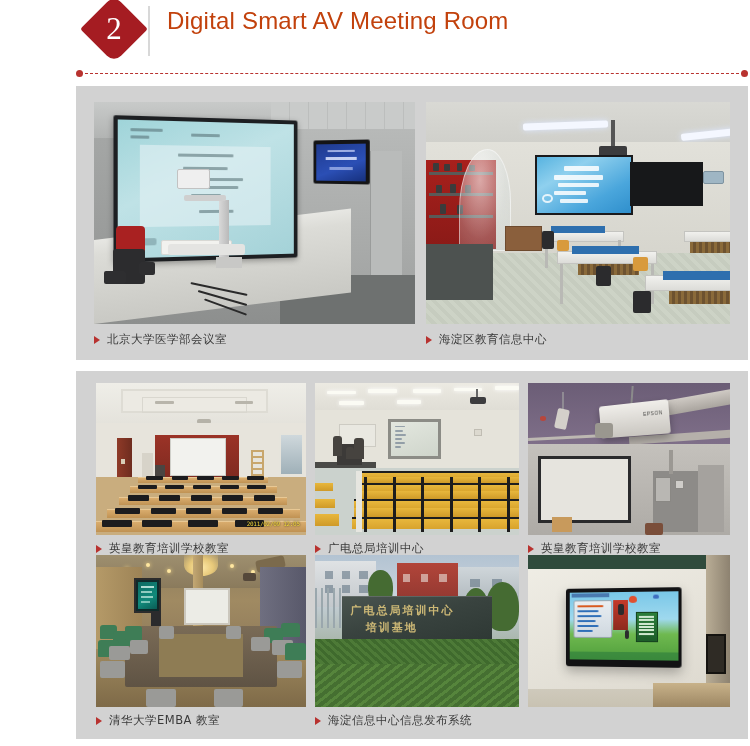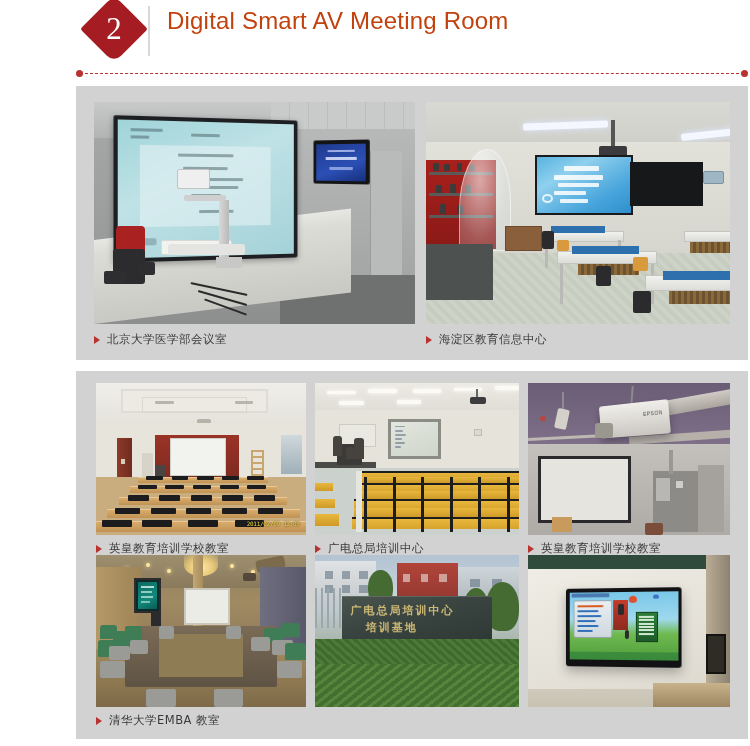--- a/index.html
+++ b/index.html
@@ -693,15 +693,19 @@
     </div>
     <div class="cap" style="left:452px; top:170px;">
       <span class="tri"></span>
       <span>英皇教育培训学校教室</span>
     </div>
 
     <div class="cap" style="left:20px; top:342px;">
       <span class="tri"></span>
       <span>清华大学EMBA 教室</span>
     </div>
+    <div class="cap" style="left:239px; top:342px;">
+      <span class="tri"></span>
+      <span>海淀信息中心信息发布系统</span>
+    </div>
   </div>
 
 </div>
 
 </body></html>

